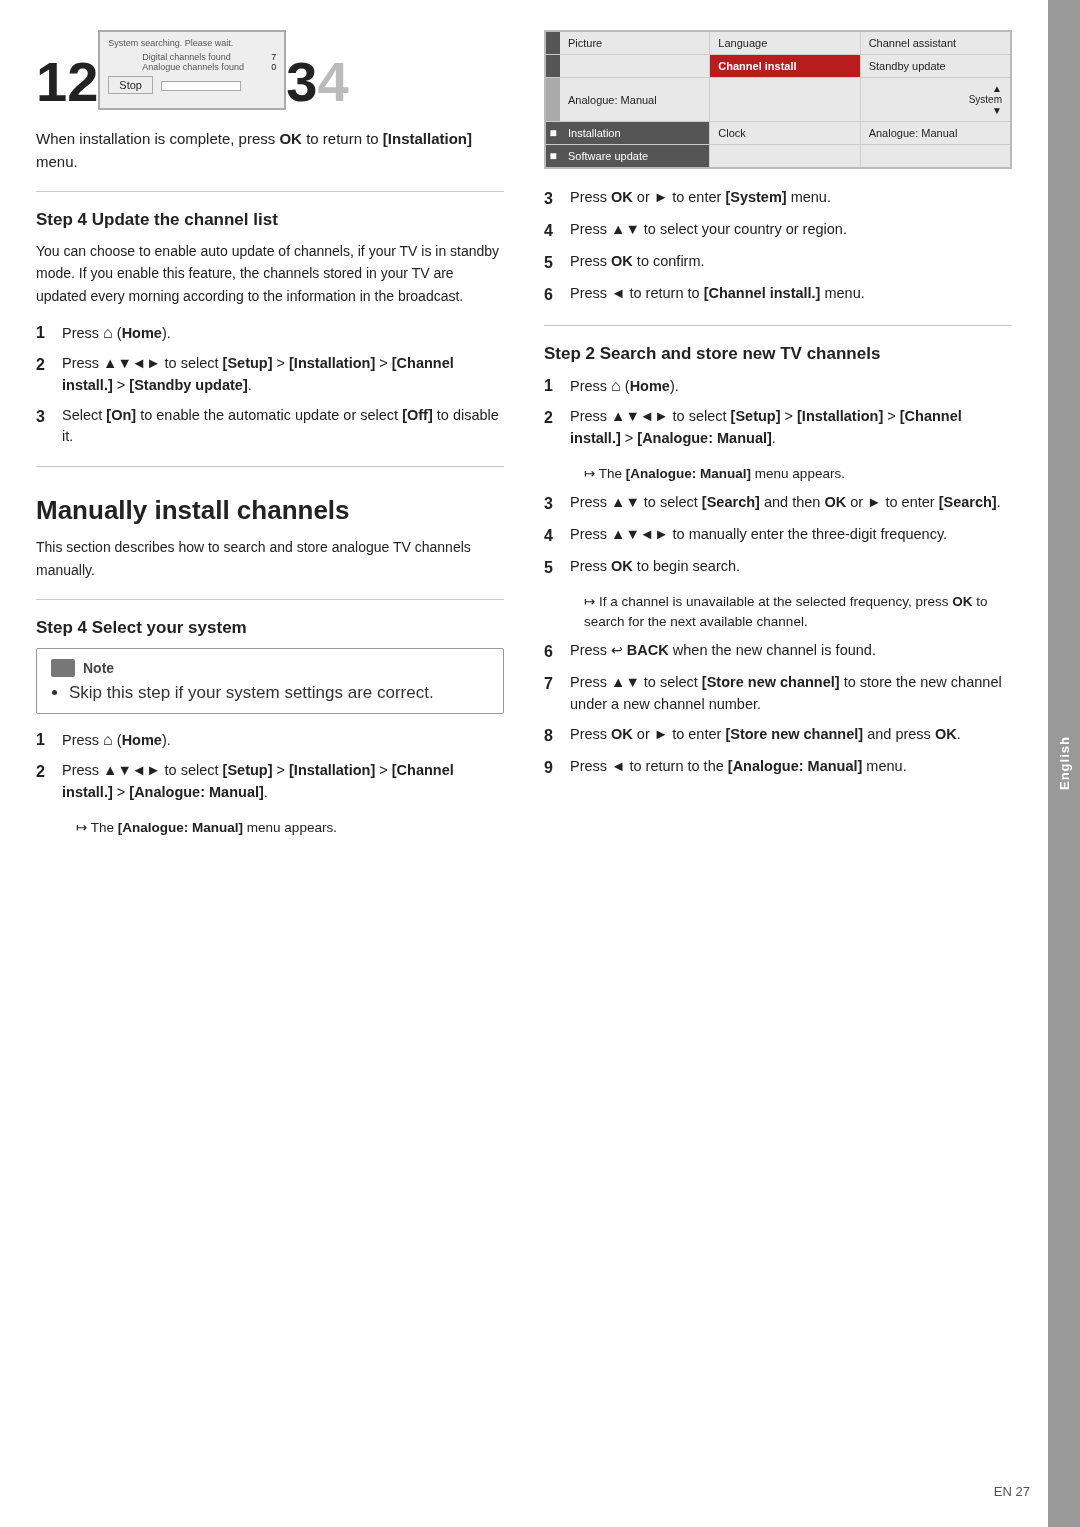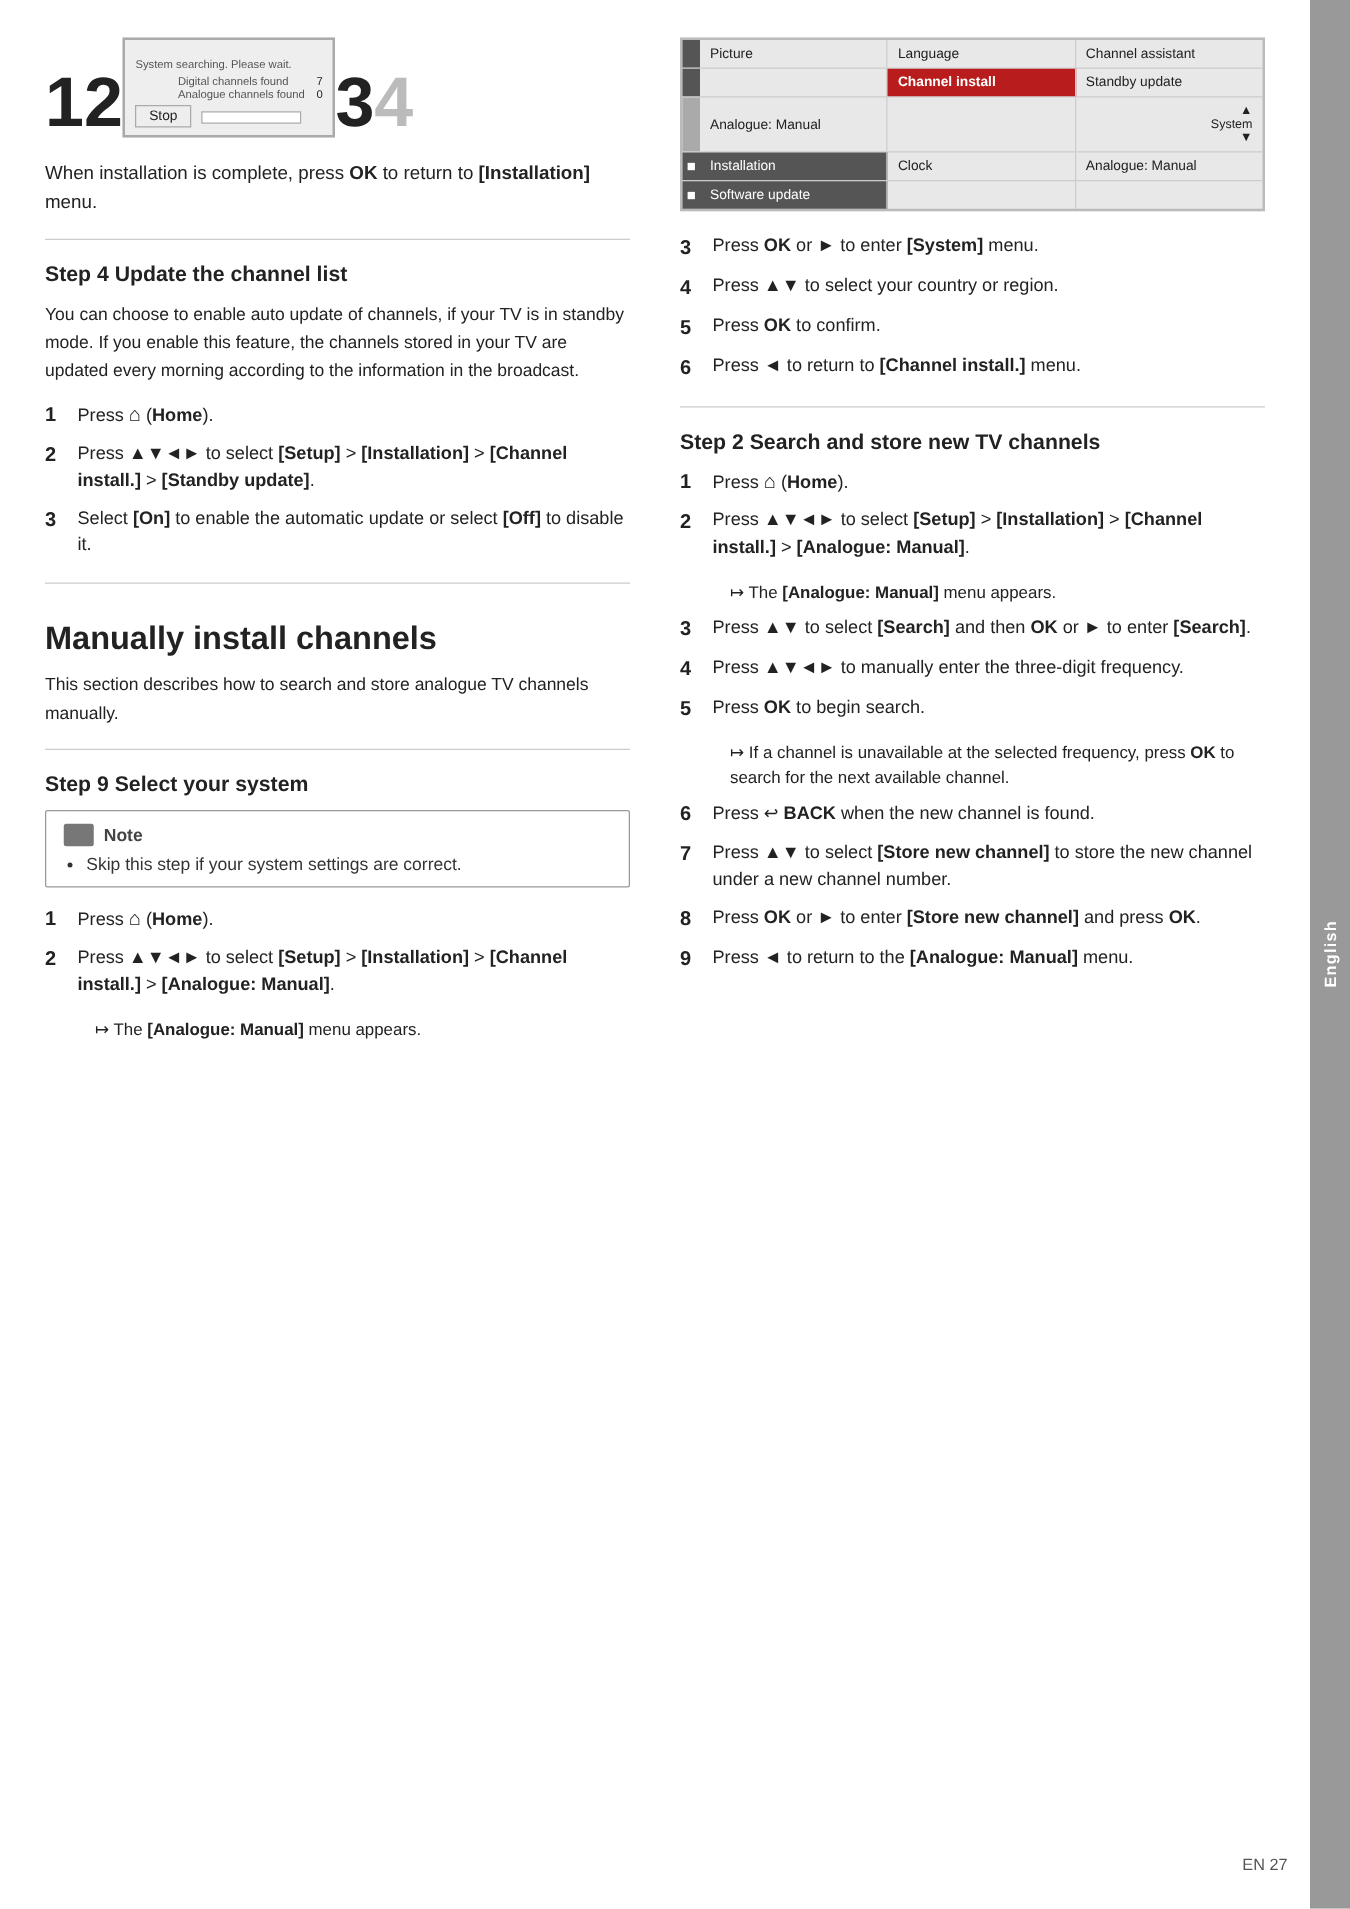--- a/index.html
+++ b/index.html
@@ -58,26 +58,26 @@
     
     .tv-diagram {
       display: flex;
       margin-bottom: 18px;
       gap: 0;
     }
 
     .tv-screen {
       border: 2px solid #aaa;
       background: #eee;
-      width: 170px;
+      width: 188px;
       height: 80px;
       position: relative;
       display: flex;
       flex-direction: column;
-      justify-content: flex-end;
+      justify-content: flex-start;
       padding: 6px 8px;
     }
 
     .tv-screen-text {
       font-size: 9px;
       color: #555;
     }
 
     .tv-screen-counts {
       font-size: 9px;
@@ -226,21 +226,21 @@
       height: 18px;
       background: #777;
       display: inline-block;
       border-radius: 2px;
       flex-shrink: 0;
     }
 
     .note-list {
       list-style: disc;
       padding-left: 18px;
-      font-size: 14px;
+      font-size: 17px;
       color: #333;
     }
 
     
     .menu-diagram {
       border: 2px solid #bbb;
       background: #e8e8e8;
       width: 100%;
       margin-bottom: 18px;
       font-size: 11px;
@@ -393,21 +393,21 @@
         </div>
 
         <hr>
 
         <h1 class="big-title">Manually install channels</h1>
         <p class="body-text">This section describes how to search and store analogue TV channels manually.</p>
 
         <hr>
 
         <div>
-          <h2 class="section-heading">Step 9 Select your system</h2>
+          <h2 class="section-heading">Step 4 Select your system</h2>
 
           <div class="note-box">
             <div class="note-header">
               <span class="note-icon"></span>
               <span>Note</span>
             </div>
             <ul class="note-list">
               <li>Skip this step if your system settings are correct.</li>
             </ul>
           </div>

